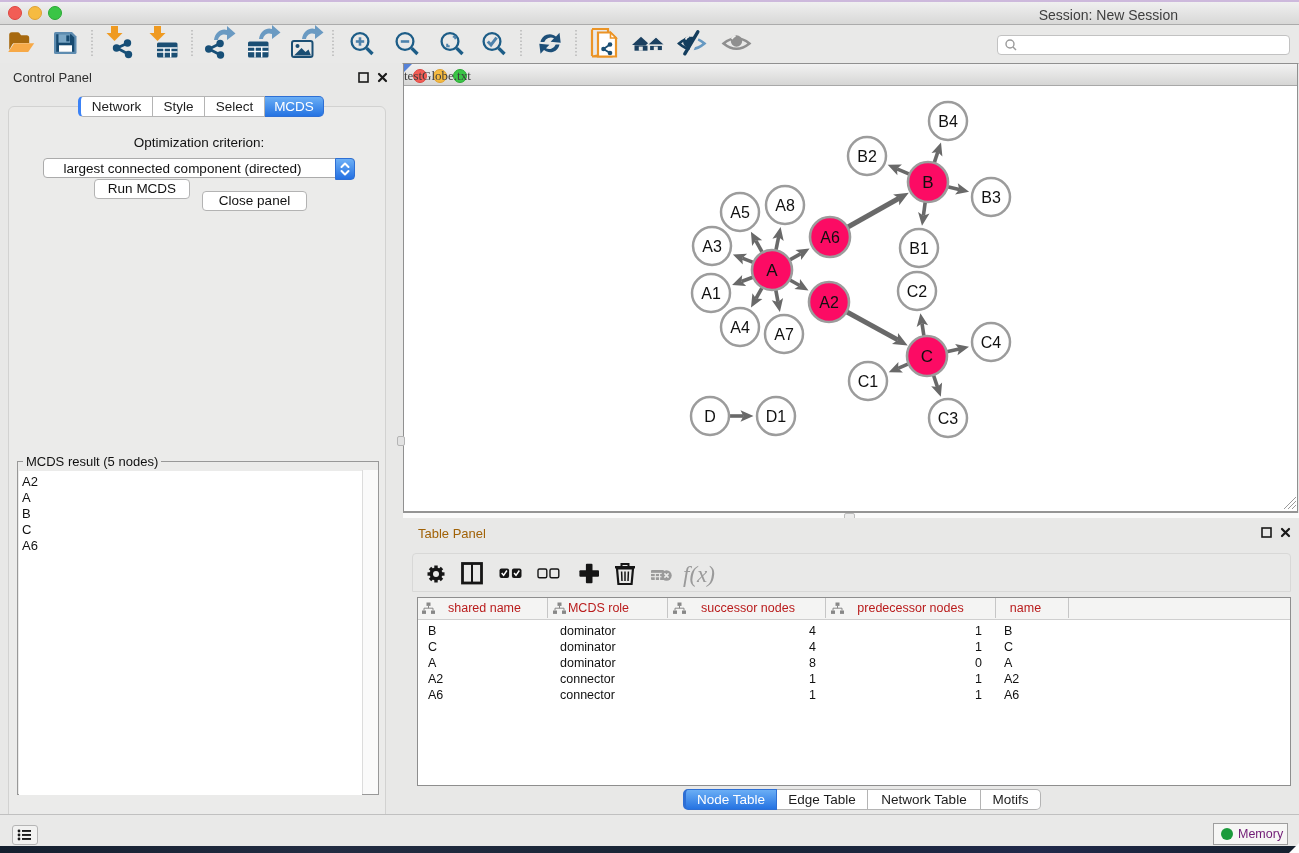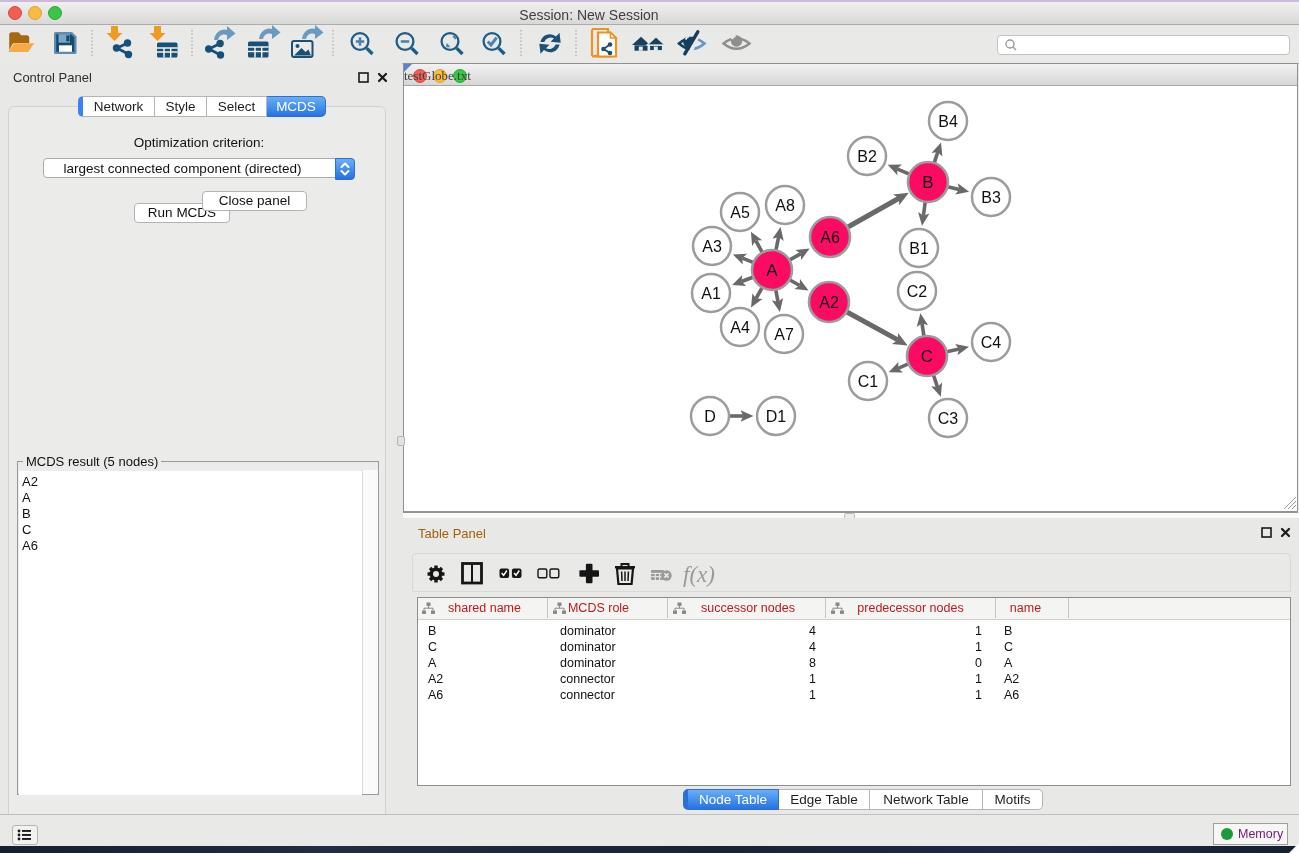--- a/index.html
+++ b/index.html
@@ -2,29 +2,29 @@
 <html><head><meta charset="utf-8"><style>
 html,body{margin:0;padding:0;}
 body{width:1299px;height:853px;overflow:hidden;font-family:"Liberation Sans",sans-serif;background:#e8e8e7;position:relative;}
 .abs{position:absolute;}
 #desktop-top{left:0;top:0;width:1299px;height:2px;background:#cdb9dc;}
 #titlebar{left:0;top:2px;width:1299px;height:22px;background:linear-gradient(#f0f0f0,#d8d8d7);border-bottom:1px solid #ababab;}
 .tl{position:absolute;top:3.5px;width:12px;height:12px;border-radius:50%;}
 #titlebar .r{left:8px;background:#f25d55;border:0.5px solid #dd4640;}
 #titlebar .y{left:28px;background:#f6bb40;border:0.5px solid #dfa133;}
 #titlebar .g{left:48px;background:#3ac546;border:0.5px solid #2aa834;}
-#title-text{left:0;top:5px;width:1178px;text-align:center;font-size:14px;color:#3e3e3e;}
+#title-text{left:0;top:5px;width:1178px;text-align:right;font-size:14px;color:#3e3e3e;}
 #toolbar{left:0;top:25px;width:1299px;height:38px;background:#e9e9e8;border-bottom:1px solid #bcbcbc;}
 #searchbox{left:997px;top:10px;width:291px;height:18px;background:#fff;border:1px solid #c2c2c2;border-radius:4px;}
 #cpanel{left:0;top:63px;width:402px;height:751px;background:#e8e8e7;}
 #cp-title{left:13px;top:7px;font-size:13px;color:#2e2e2e;}
 #cp-content{left:8px;top:43px;width:376px;height:762px;background:#ebebea;border:1px solid #d2d2d1;border-radius:6px;}
 .tabs{position:absolute;display:flex;height:21px;}
 .tab{height:19px;line-height:19px;padding:0;text-align:center;font-size:13.5px;color:#1d1d1d;background:#fff;border:1px solid #b4b4b4;border-left:none;}
-.tab.first{border-left:5px solid #3b82f6;border-radius:5px 0 0 5px;text-align:center;}
+.tab.first{border-left:3px solid #3b82f6;border-radius:5px 0 0 5px;text-align:center;}
 .tab.last{border-radius:0 5px 5px 0;}
 .tab.sel{background:linear-gradient(#6aaef5,#2573e2);color:#fff;border-color:#2e6fd4;}
 #netwin{left:403px;top:63px;width:895px;height:450px;background:#fff;border:1px solid #909090;border-bottom:2px solid #949494;box-sizing:border-box;}
 #nw-titlebar{position:absolute;left:0;top:0;width:893px;height:21px;background:linear-gradient(#f2f2f2,#d6d6d5);border-bottom:1px solid #a8a8a8;}
 #nw-titlebar .r{left:9px;background:#f25d55;border:0.5px solid #dd4640;}
 #nw-titlebar .y{left:29px;background:#f6bb40;border:0.5px solid #dfa133;}
 #nw-titlebar .g{left:49px;background:#3ac546;border:0.5px solid #2aa834;}
 .tl2{position:absolute;top:4.5px;width:12px;height:12px;border-radius:50%;}
 #nw-title-text{position:absolute;left:0;top:4px;width:893px;text-align:left;font-size:13px;color:#3e3e3e;font-family:Liberation Serif, serif;}
 #tpanel{left:403px;top:518px;width:896px;height:296px;background:#e8e8e7;}
@@ -208,21 +208,21 @@
     <div class="tab last sel" style="width:58px;">MCDS</div>
   </div>
   <div class="abs" style="left:8px;top:72px;width:382px;text-align:center;font-size:13.5px;color:#111;">Optimization criterion:</div>
   <div class="abs" id="combo">
     <div id="combo-text">largest connected component (directed)</div>
     <div id="combo-btn"><svg width="18" height="20" viewBox="0 0 18 20">
       <path d="M5.5 8 L9 4.5 L12.5 8" fill="none" stroke="#fff" stroke-width="2" stroke-linecap="round" stroke-linejoin="round"></path>
       <path d="M5.5 12 L9 15.5 L12.5 12" fill="none" stroke="#fff" stroke-width="2" stroke-linecap="round" stroke-linejoin="round"></path>
     </svg></div>
   </div>
-  <div class="abs btn" style="left:94px;top:140px;width:94px;margin-left:40px;">Run MCDS</div>
+  <div class="abs btn" style="left:94px;top:116px;width:94px;">Run MCDS</div>
   <div class="abs btn" style="left:202px;top:128px;width:103px;">Close panel</div>
   <div class="abs" id="mcdsbox"></div>
   <div class="abs" id="mcdslegend">MCDS result (5 nodes)</div>
   <div class="abs" id="mcdslist">A2<br>A<br>B<br>C<br>A6</div>
   <div class="abs" id="mcdsscroll"></div>
 </div>
 <div class="abs" id="netwin">
   <div id="nw-titlebar">
     <div class="tl2 r"></div>
       <div class="tl2 y"></div>

